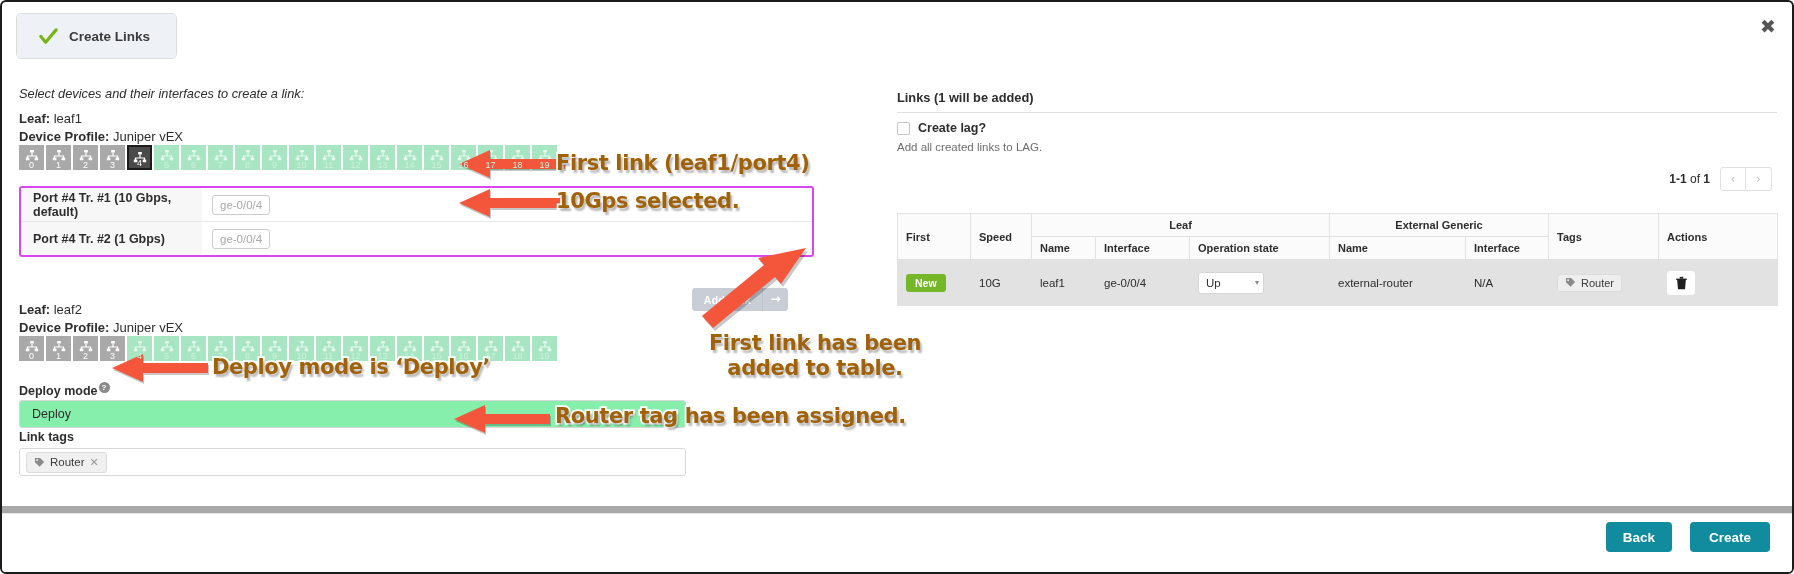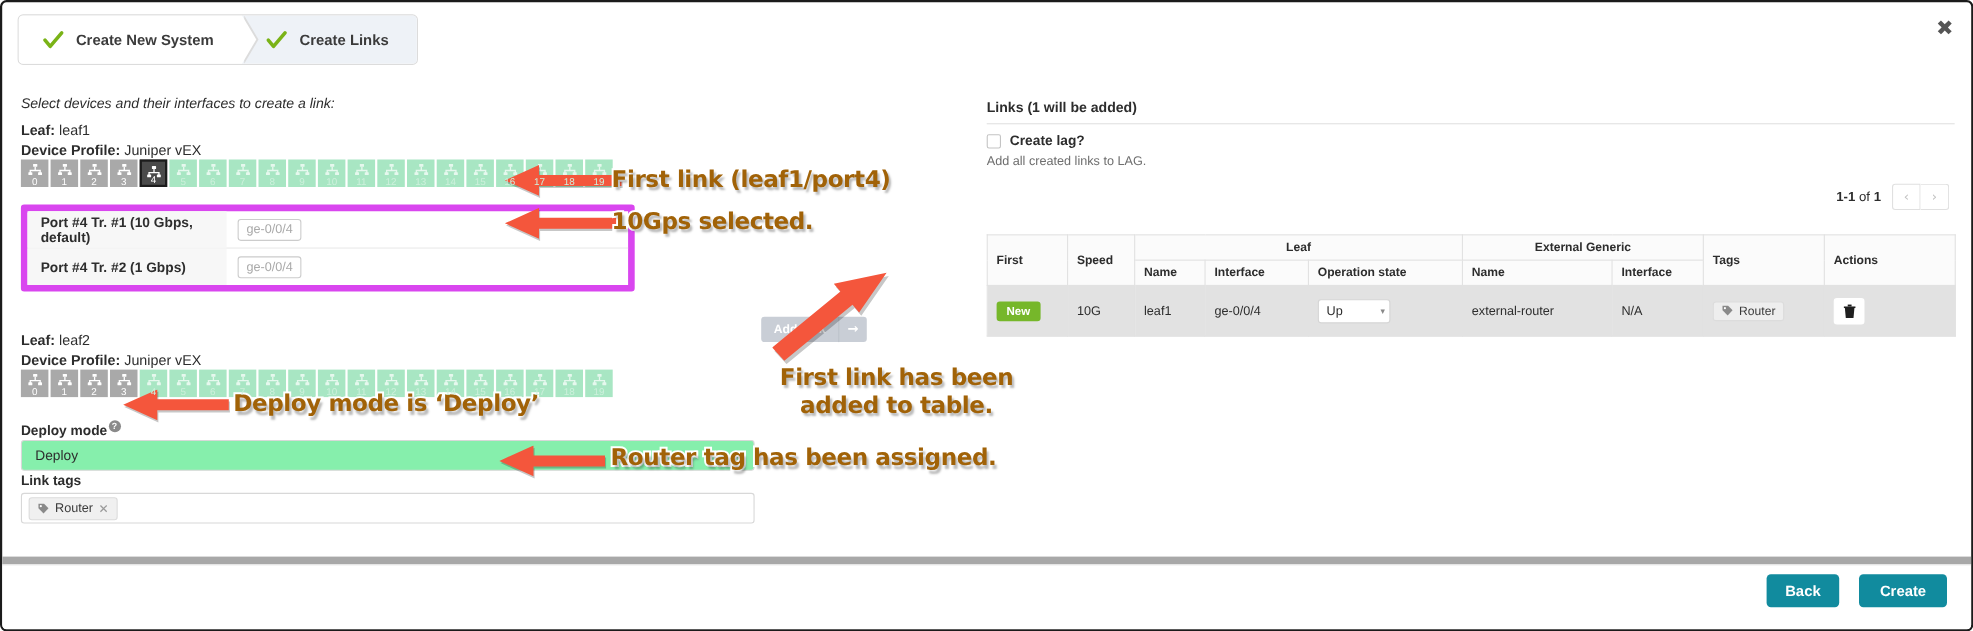--- a/index.html
+++ b/index.html
@@ -81,22 +81,22 @@
     position: relative; z-index: 2; font-family: "Liberation Sans", sans-serif;
   }
   .port.green .num { color: #cdf0dc; }
   .port .glyph {
     position: absolute; left: 50%; top: 3px; transform: translateX(-50%);
     width: 15px; height: 12px;
   }
 
   
   .tr-table {
-    position: absolute; left: 17px; top: 184px; width: 558px;
-    border: 6px solid #d946ef; border-radius: 3px; background: #fff;
+    position: absolute; left: 17px; top: 184px; width: 795px;
+    border: 2px solid #d946ef; border-radius: 3px; background: #fff;
     box-sizing: border-box;
   }
   .tr-row { display: flex; align-items: center; height: 33px; }
   .tr-row + .tr-row { border-top: 1px solid #e9e9e9; }
   .tr-label {
     width: 181px; box-sizing: border-box; padding-left: 12px;
     font-size: 12.5px; font-weight: bold; color: #2d2d2d;
     background: #f7f7f7; height: 100%; display: flex; align-items: center;
   }
   .tr-row:first-child .tr-label { border-radius: 2px 0 0 0; }
@@ -260,28 +260,20 @@
     text-shadow: 2px 3px 2px rgba(0,0,0,0.28);
   }
   .arrow { position: absolute; }
 </style>
 </head>
 <body>
 
 <div id="page">
 
   <div class="wizard">
-    <div class="wz-step done">
-      <span class="check">
-        <svg viewBox="0 0 20 20" width="19" height="19">
-            <path d="M2 10 L7 16 L18 3" stroke="#7ab317" stroke-width="3.4" fill="none" stroke-linecap="round" stroke-linejoin="round"></path>
-          </svg>
-      </span>
-      <span>Create New System</span>
-    </div>
     <div class="wz-step active">
       <span class="check">
         <svg viewBox="0 0 20 20" width="19" height="19">
             <path d="M2 10 L7 16 L18 3" stroke="#7ab317" stroke-width="3.4" fill="none" stroke-linecap="round" stroke-linejoin="round"></path>
           </svg>
       </span>
       <span>Create Links</span>
     </div>
   </div>
 

